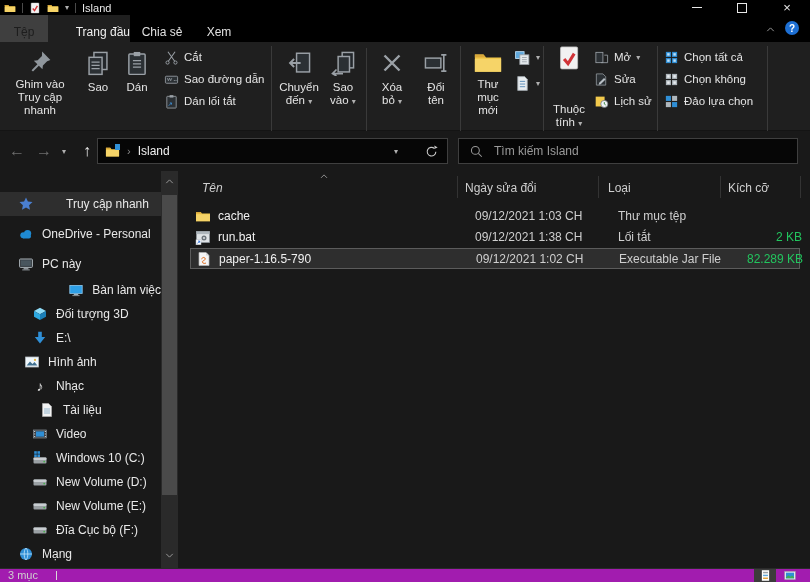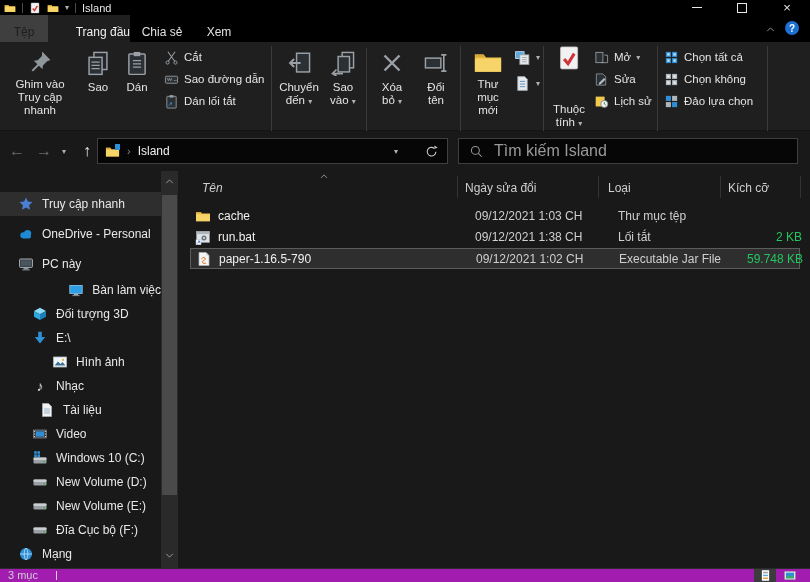--- a/index.html
+++ b/index.html
@@ -31,21 +31,21 @@
   .r-lbl{font-size:11.5px;line-height:13px;text-align:center;color:#e4e4e4;word-break:break-word;}
   .r-sm{position:absolute;height:22px;display:flex;align-items:center;gap:5px;font-size:11.5px;color:#e4e4e4;}
   .grp-label{position:absolute;top:116px;text-align:center;color:#a2a2a2;font-size:11.5px;}
   .dd{font-size:8px;color:#b0b0b0;}
 
   
   #navbar{left:0;top:131px;width:810px;height:40px;background:#191919;}
   .nav-arrow{position:absolute;top:9px;height:22px;display:flex;align-items:center;justify-content:center;font-size:16px;}
   #addressbar{position:absolute;left:97px;top:7px;width:351px;height:26px;background:#060606;border:1px solid #3f3f3f;box-sizing:border-box;display:flex;align-items:center;}
   #searchbox{position:absolute;left:458px;top:7px;width:340px;height:26px;background:#060606;border:1px solid #3f3f3f;box-sizing:border-box;display:flex;align-items:center;}
-  #searchbox input{background:transparent;border:none;outline:none;color:#cfcfcf;font-family:"Liberation Sans",sans-serif;font-size:16px;width:280px;}
+  #searchbox input{background:transparent;border:none;outline:none;color:#cfcfcf;font-family:"Liberation Sans",sans-serif;font-size:12px;width:280px;}
   #searchbox input::placeholder{color:#9a9a9a;}
 
   
   #main{left:0;top:171px;width:810px;height:397px;background:#191919;}
   .snav{position:absolute;left:0;width:161px;height:24px;display:flex;align-items:center;box-sizing:border-box;}
   .snav .ic{width:16px;height:16px;margin-right:8px;flex:none;}
   .snav-sel{background:#2e2e2e;}
   #side-scroll{position:absolute;left:161px;top:0;width:17px;height:397px;background:#2a2a2a;}
   #side-thumb{position:absolute;left:1px;top:24px;width:15px;height:300px;background:#4a4a4a;}
 
@@ -520,21 +520,21 @@
     <svg style="margin:0 8px 0 10px;" width="15" height="15">
         <use href="#s-search"></use>
       </svg>
     <input type="text" placeholder="Tìm kiếm Island" style="">
   </div>
 </div>
 
 <div id="main" class="abs">
 
   <div>
-    <div class="snav snav-sel" style="top:21px;padding-left:18px;">
+    <div class="snav snav-sel" style="top:21px;padding-left:18px;gap:24px;">
       <svg class="ic">
           <use href="#s-star"></use>
         </svg>
         <span>Truy cập nhanh</span>
     </div>
     <div class="snav" style="top:51px;padding-left:18px;">
       <svg class="ic">
           <use href="#s-cloud"></use>
         </svg>
         <span>OneDrive - Personal</span>
@@ -556,21 +556,21 @@
           <use href="#s-cube"></use>
         </svg>
         <span>Đối tượng 3D</span>
     </div>
     <div class="snav" style="top:155px;padding-left:32px;">
       <svg class="ic">
           <use href="#s-downarrow"></use>
         </svg>
         <span>E:\</span>
     </div>
-    <div class="snav" style="top:179px;padding-left:52px;">
+    <div class="snav" style="top:179px;padding-left:24px;">
       <svg class="ic">
           <use href="#s-pictures"></use>
         </svg>
         <span>Hình ảnh</span>
     </div>
     <div class="snav" style="top:203px;padding-left:32px;">
       <span class="ic" style="color:#e0e0e0;font-size:14px;line-height:16px;text-align:center;">♪</span>
         <span>Nhạc</span>
     </div>
     <div class="snav" style="top:227px;padding-left:32px;margin-left:7px;">
@@ -658,21 +658,21 @@
       <span class="c-type">Lối tắt</span>
       <span class="c-size">2 KB</span>
     </div>
     <div class="frow frow-sel" style="top:77px;">
       <svg class="f-ic">
           <use href="#s-jar"></use>
         </svg>
       <span class="c-name">paper-1.16.5-790</span>
       <span class="c-date">09/12/2021 1:02 CH</span>
       <span class="c-type">Executable Jar File</span>
-      <span class="c-size">59.748 KB</span>
+      <span class="c-size">82.289 KB</span>
     </div>
   </div>
 </div>
 
 <div id="statusbar" class="abs">
   <span class="abs" style="left:8px;top:0;font-size:11px;color:#cfcfcf;">3 mục</span>
   <div class="abs" style="left:56px;top:2px;width:1px;height:9px;background:#d8d8d8;"></div>
   <div class="view-btn" style="left:754px;background:#3c3c3c;">
     <svg width="13" height="13">
         <use href="#s-details-view"></use>

